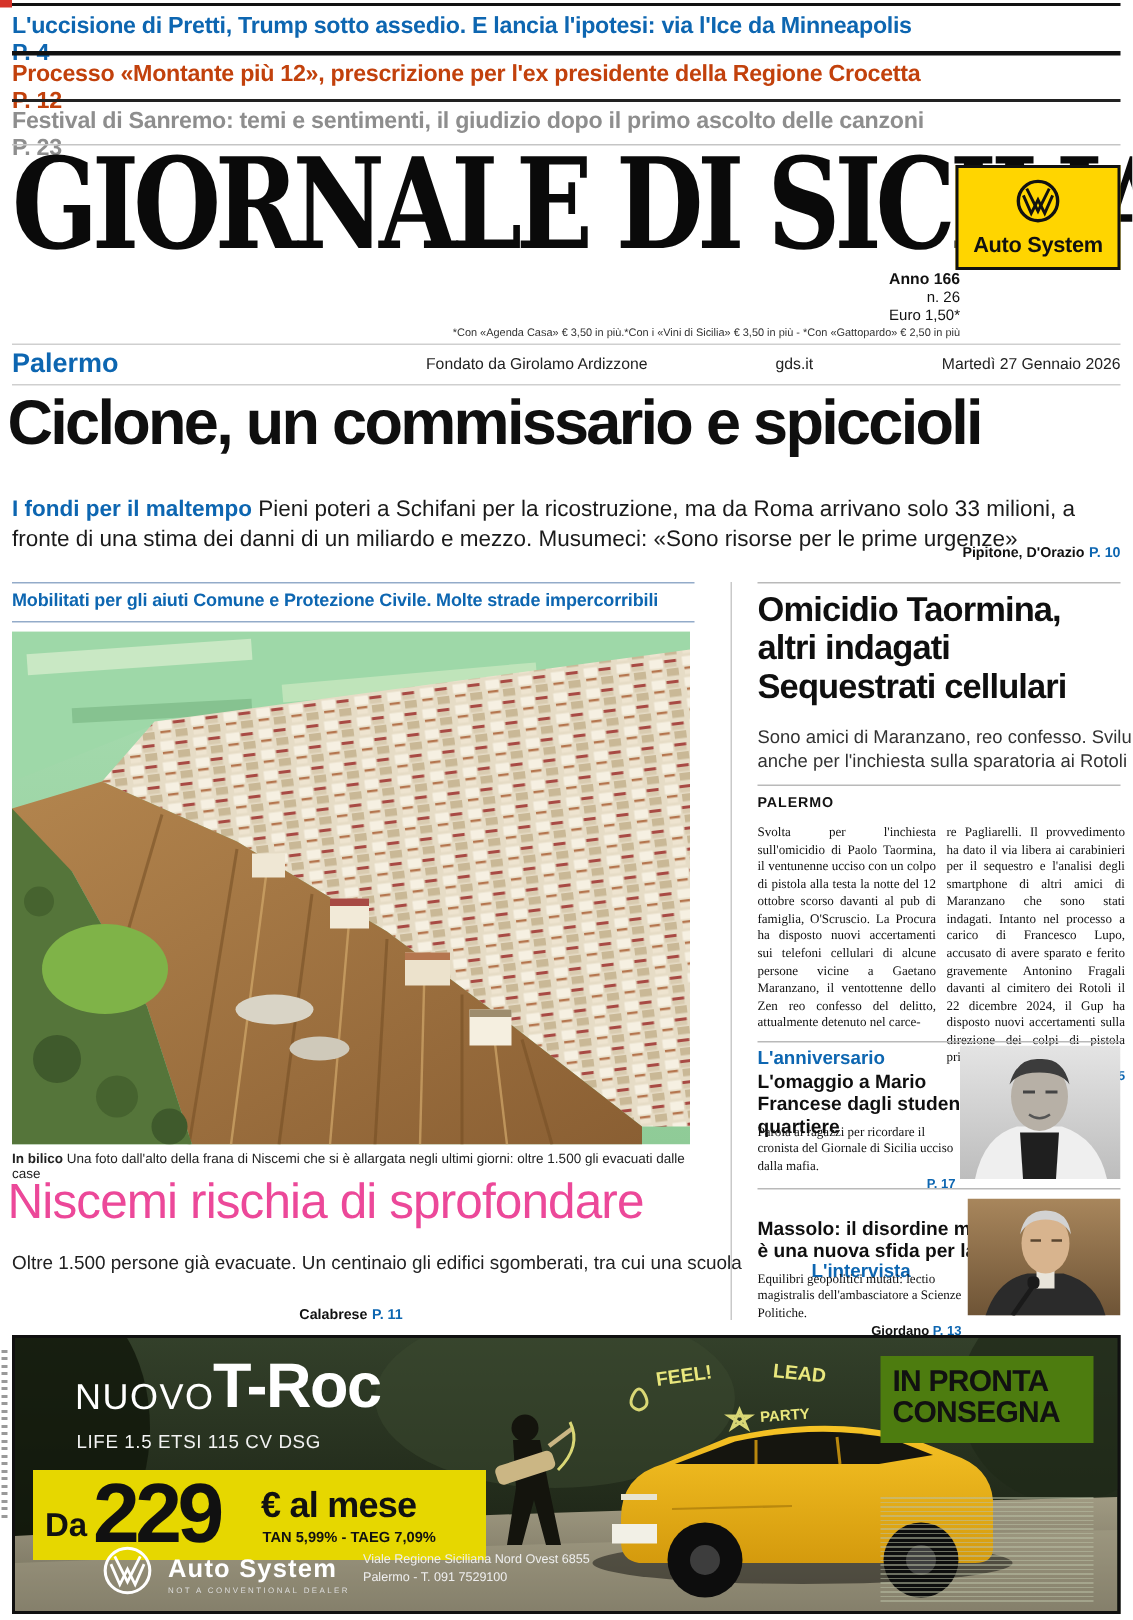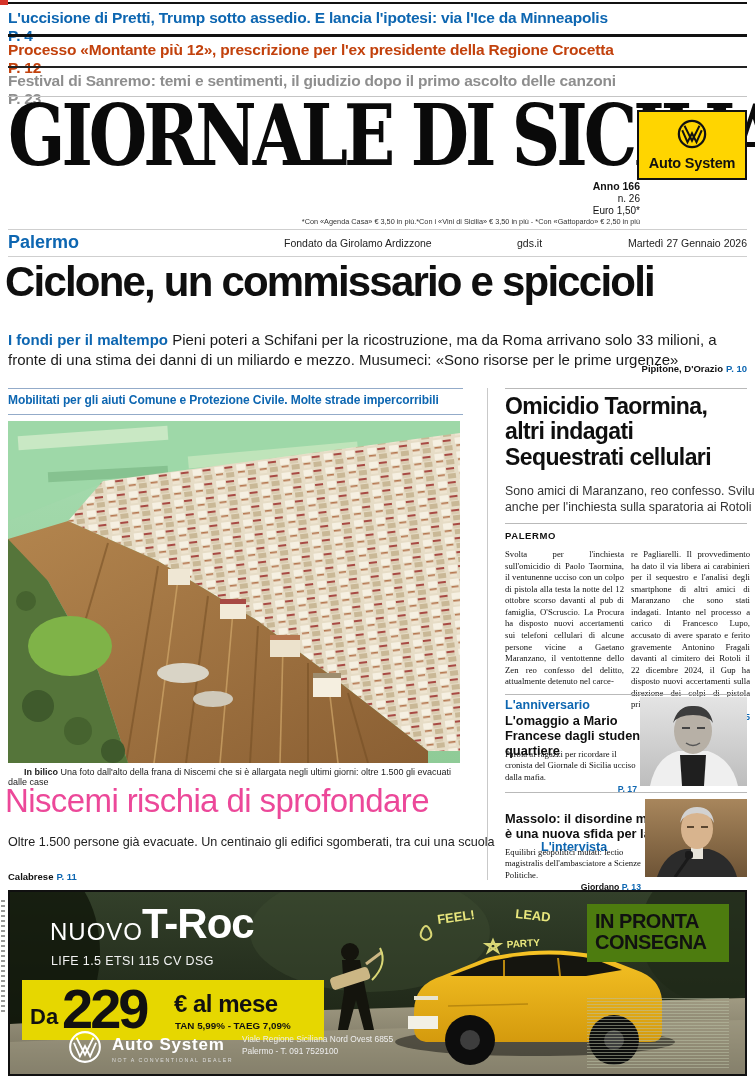--- a/index.html
+++ b/index.html
@@ -38,25 +38,25 @@
   .lead-sf{position:absolute;left:8px;top:330px;width:744px;font-size:15px;line-height:1.33;color:#1a1a1a;}
   .lead-sf b{font-weight:800;}
   .byline{font-size:9.5px;font-weight:bold;color:#111;}
   .byline .pg{color:#0d66b1;margin-left:3px;}
 
   
   .kick-rule{position:absolute;left:8px;width:455px;height:1px;background:#93abc9;}
   .kicker{position:absolute;left:8px;top:393px;font-size:12px;font-weight:bold;letter-spacing:-0.1px;}
   .photo{position:absolute;left:8px;top:421px;width:452px;height:342px;}
   .caption{position:absolute;left:8px;top:767px;width:452px;font-size:9px;color:#222;}
-  .caption b{font-weight:800;margin-left:16px;}
+  .caption b{font-weight:800;}
   .nis-h{position:absolute;left:5px;top:782px;font-size:33px;font-weight:400;color:#ec4899;
       letter-spacing:-0.6px;white-space:nowrap;text-align:right;}
   .nis-sf{position:absolute;left:8px;top:834px;width:460px;font-size:12.6px;line-height:1.38;color:#222;}
-  .nis-by{position:absolute;left:8px;top:871px;width:452px;text-align:left;}
+  .nis-by{position:absolute;left:8px;top:871px;width:452px;text-align:center;}
 
   .vdiv{position:absolute;left:487px;top:388px;width:1px;height:492px;background:#c9c9c9;}
 
   
   .rcol-rule{position:absolute;left:505px;width:242px;height:1px;background:#b9b9b9;}
   .tao-h{position:absolute;left:505px;top:394px;font-size:23px;font-weight:800;line-height:1.1;
       letter-spacing:-0.6px;color:#0f0f0f;}
   .tao-sf{position:absolute;left:505px;top:483px;font-size:12.3px;line-height:1.32;color:#333;}
   .sec-dl{position:absolute;left:505px;top:530px;font-size:9.5px;font-weight:800;letter-spacing:.6px;color:#111;}
   .bodytxt{position:absolute;top:549px;width:119px;font-family:"Liberation Serif",serif;

